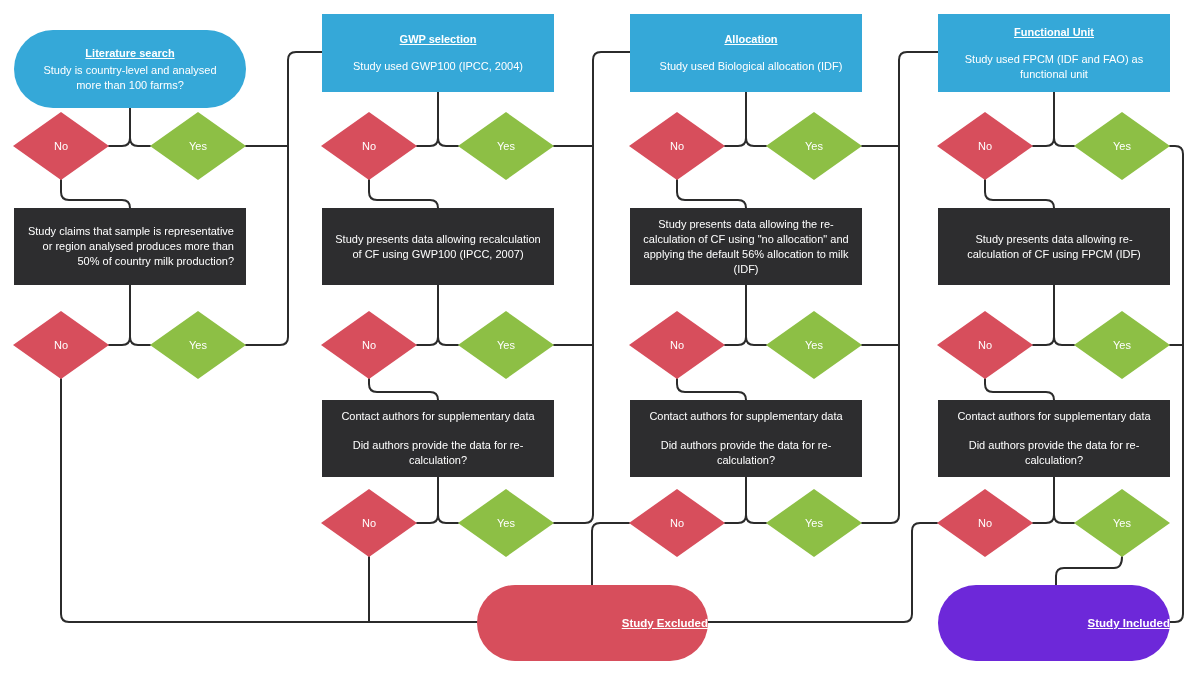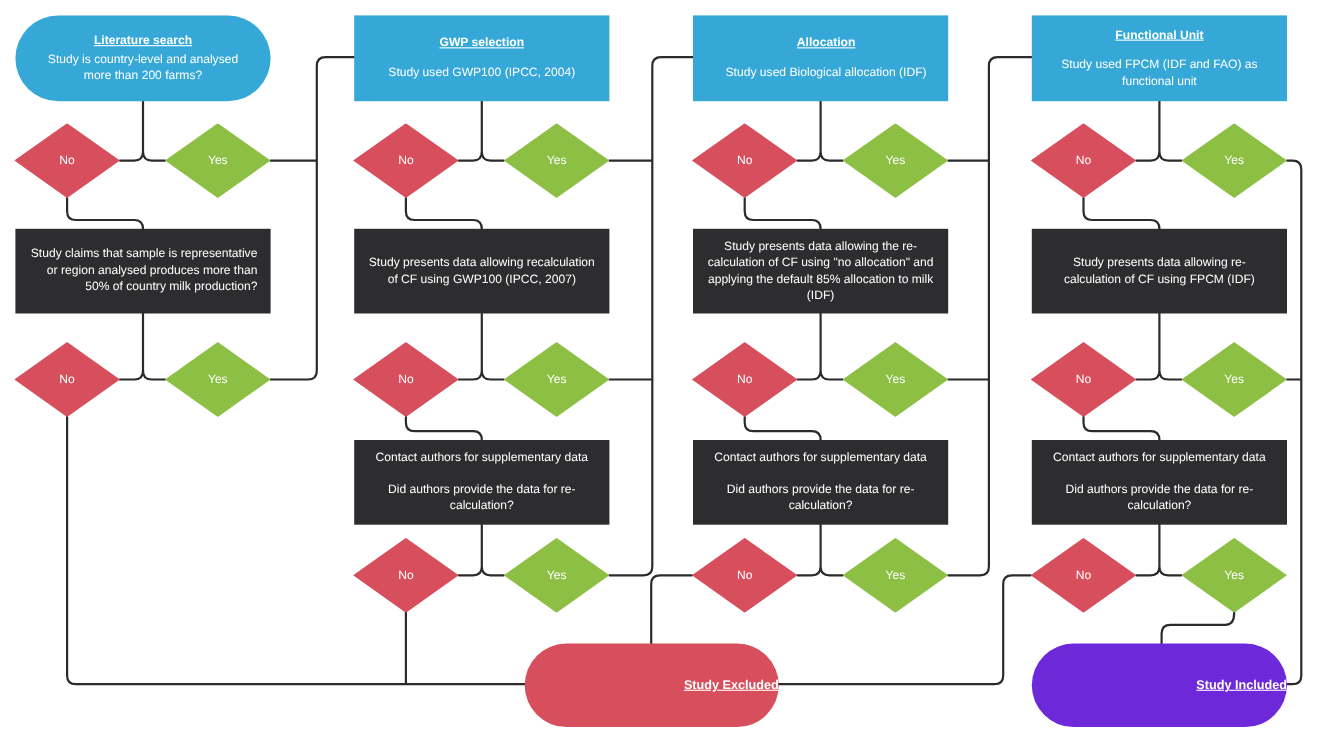--- a/index.html
+++ b/index.html
@@ -4,21 +4,21 @@
 <style>
   html,body{margin:0;padding:0;background:#ffffff;}
   .canvas{
     position:relative;width:1200px;height:677px;background:#ffffff;overflow:hidden;
     font-family:"Liberation Sans",sans-serif;
   }
   svg.connectors{position:absolute;left:0;top:0;z-index:0;}
   .node{position:absolute;z-index:1;box-sizing:border-box;display:flex;flex-direction:column;
         align-items:center;justify-content:center;text-align:center;color:#ffffff;}
   .header{width:232px;height:78px;background:#35a8d8;padding:4px 10px;}
-  .header.stadium{border-radius:39px;padding:4px 16px;}
+  .header.stadium{border-radius:39px;padding:4px 16px;margin-top:16px;}
   .header .title{font-size:11px;font-weight:bold;text-decoration:underline;line-height:15px;}
   .header .body{font-size:11px;line-height:15px;margin-top:2px;}
   .header.gapped .body{margin-top:12px;}
   .darkbox{width:232px;height:77px;background:#2d2d2f;padding:6px 12px;font-size:11px;line-height:15px;}
   .darkbox .l2{margin-top:14px;}
   .diamond{width:96px;height:68px;font-size:11px;
            clip-path:polygon(50% 0,100% 50%,50% 100%,0 50%);}
   .diamond.no{background:#d74e5c;}
   .diamond.yes{background:#8dbf45;}
   .pill{width:232px;height:76px;border-radius:38px;font-size:11.5px;font-weight:bold;text-decoration:underline;align-items:flex-end;}
@@ -63,21 +63,21 @@
       M1170 345 H1183
       M1054 285 V337 Q1054 345 1062 345 H1074 M1054 337 Q1054 345 1046 345 H1033
       M985 379 V384 Q985 392 993 392 H1046 Q1054 392 1054 400
       M1054 477 V515 Q1054 523 1062 523 H1074 M1054 515 Q1054 523 1046 523 H1033
       M937 523 H920 Q912 523 912 531 V614 Q912 622 904 622 H708
       M1122 557 Q1122 568 1114 568 H1064 Q1056 568 1056 576 V585"></path>
   </svg>
 
   <div class="node header stadium" style="left:14px;top:14px;">
     <div class="title">Literature search</div>
-    <div class="body">Study is country-level and analysed more than 200 farms?</div>
+    <div class="body">Study is country-level and analysed more than 100 farms?</div>
   </div>
   <div class="node header gapped" style="left:322px;top:14px;">
     <div class="title">GWP selection</div>
     <div class="body">Study used GWP100 (IPCC, 2004)</div>
   </div>
   <div class="node header gapped" style="left:630px;top:14px;padding-left:20px;">
     <div class="title">Allocation</div>
     <div class="body">Study used Biological allocation (IDF)</div>
   </div>
   <div class="node header gapped" style="left:938px;top:14px;">
@@ -110,21 +110,21 @@
       <span>Yes</span>
     </div>
 
   <div class="node darkbox" style="left:14px;top:208px;text-align:right;">
       <div>Study claims that sample is representative or region analysed produces more than 50% of country milk production?</div>
     </div>
   <div class="node darkbox" style="left:322px;top:208px;">
       <div>Study presents data allowing recalculation of CF using GWP100 (IPCC, 2007)</div>
     </div>
   <div class="node darkbox" style="left:630px;top:208px;">
-      <div>Study presents data allowing the re-calculation of CF using "no allocation" and applying the default 85% allocation to milk (IDF)</div>
+      <div>Study presents data allowing the re-calculation of CF using "no allocation" and applying the default 56% allocation to milk (IDF)</div>
     </div>
   <div class="node darkbox" style="left:938px;top:208px;">
       <div>Study presents data allowing re-calculation of CF using FPCM (IDF)</div>
     </div>
 
   <div class="node diamond no" style="left:13px;top:311px;">
       <span>No</span>
     </div>
   <div class="node diamond yes" style="left:150px;top:311px;">
       <span>Yes</span>

